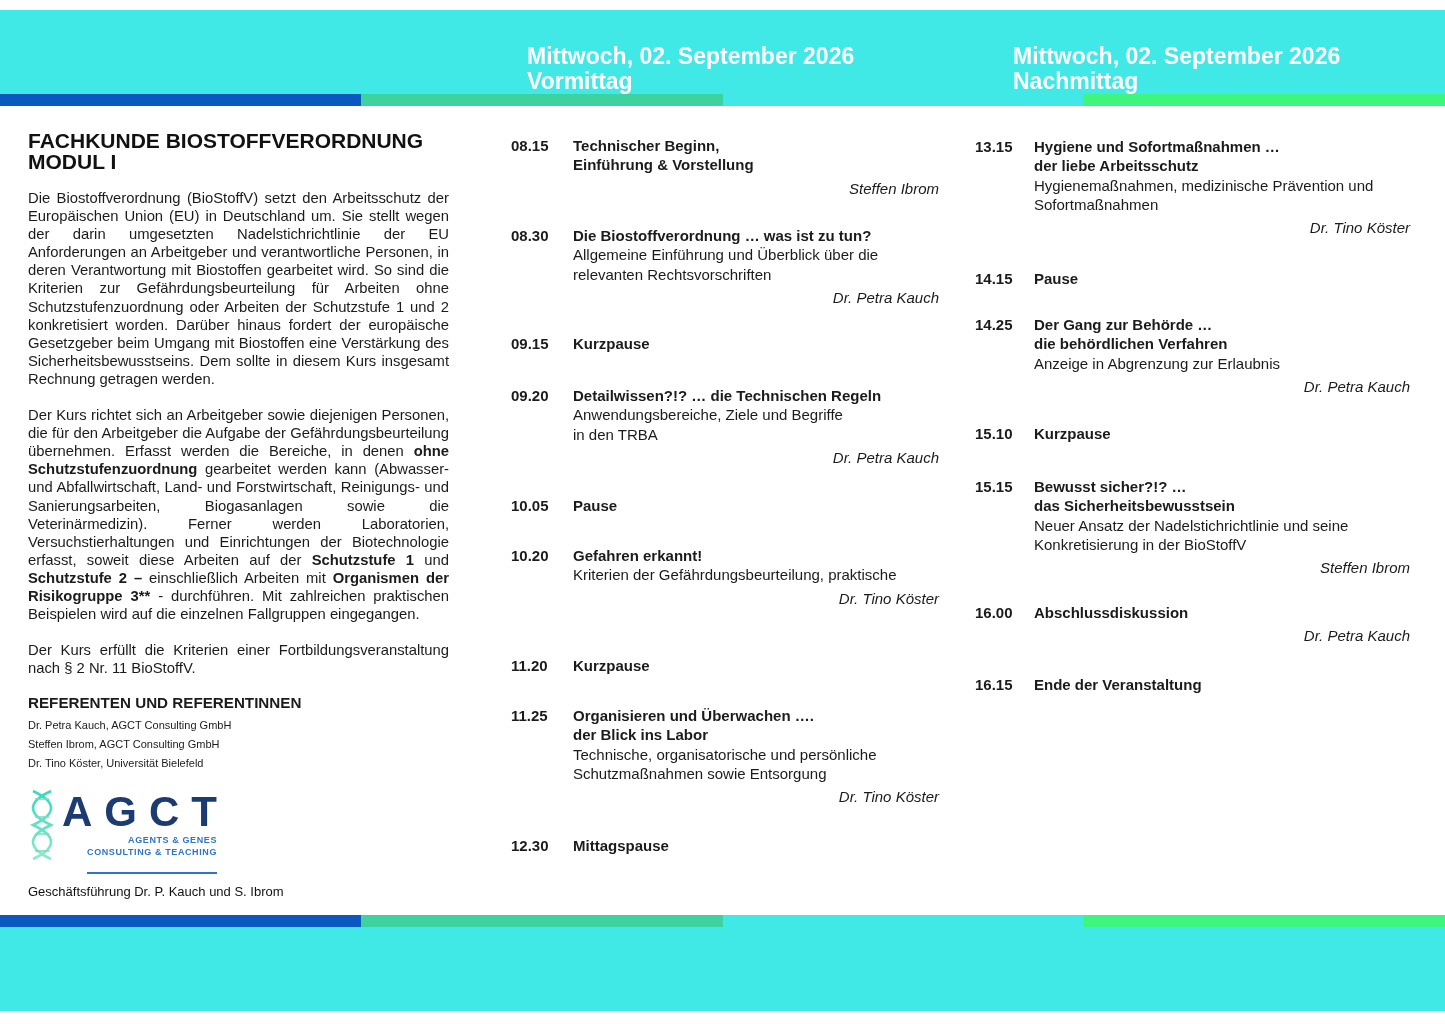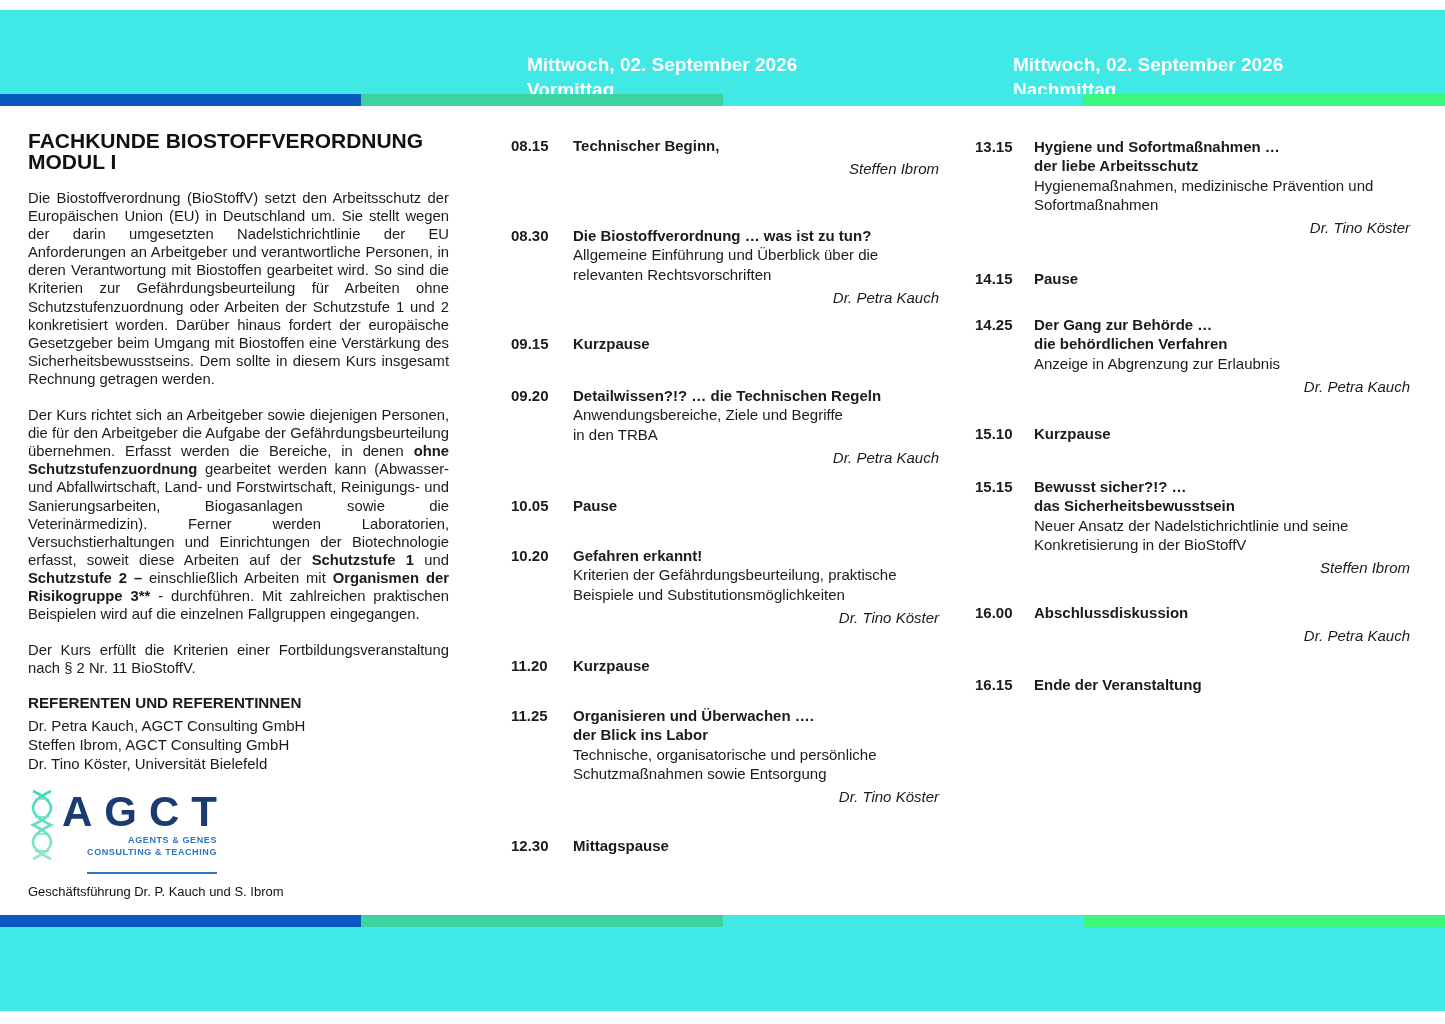--- a/index.html
+++ b/index.html
@@ -13,31 +13,31 @@
   .bar{position:absolute;left:0;width:1445px;height:12px;display:flex;}
   .bar-top{top:94px;}
   .bar-bottom{top:915px;}
   .seg{height:100%;}
   .seg-blue{width:361px;background:#0A59C0;}
   .seg-green{width:362px;background:#3CD3A0;}
   .seg-cyan{width:360px;background:#40E8E6;}
   .seg-bright{width:362px;background:#3EF57D;}
   .band-bottom{position:absolute;left:0;top:927px;width:1445px;height:84px;background:#40E8E6;}
 
-  .hdr{position:absolute;top:42px;color:#ffffff;font-weight:bold;font-size:19px;line-height:25px;white-space:nowrap;}
+  .hdr{position:absolute;top:34px;color:#ffffff;font-weight:bold;font-size:23px;line-height:25px;white-space:nowrap;}
   .hdr-morning{left:527px;}
   .hdr-afternoon{left:1013px;}
 
   
   .left-col{position:absolute;left:28px;top:131px;width:421px;}
   .left-col h1{margin:0 0 17px 0;font-size:21px;line-height:20.5px;font-weight:bold;color:#111;}
   .left-col p{margin:0 0 18px 0;font-size:14.8px;line-height:18.1px;text-align:justify;}
   .left-col p.last{margin-bottom:14px;}
   .ref-title{font-size:15.2px;font-weight:bold;margin:16px 0 3px 0;line-height:19.3px;}
-  .ref-line{font-size:15px;line-height:19.3px;}
+  .ref-line{font-size:11px;line-height:19.3px;}
 
   
   .logo{margin-top:16px;display:flex;align-items:flex-start;}
   .helix{width:28px;height:72px;flex:0 0 auto;margin-right:6px;}
   .logo-right{display:flex;flex-direction:column;align-items:flex-end;}
   .logo-letters{font-size:42px;font-weight:bold;color:#1C3B70;letter-spacing:12px;line-height:44px;white-space:nowrap;margin-right:-12px;}
   .logo-sub{font-size:9px;font-weight:bold;color:#2E75C8;letter-spacing:0.6px;text-align:right;line-height:12px;}
   .logo-sub2{border-bottom:2px solid #2E75C8;padding-bottom:14px;}
   .logo-caption{font-size:13px;margin-top:8px;line-height:19px;color:#111;}
 
@@ -109,20 +109,21 @@
     </div>
     <div class="logo-caption">Geschäftsführung Dr. P. Kauch und S. Ibrom</div>
   </div>
 
   <div class="col-morning">
 
     <div class="sched-item" style="top:136px">
       <div class="sched-time">08.15</div>
       <div class="sched-body-m">
         <div class="s-title">Technischer Beginn,</div>
+        <div class="s-title">Einführung &amp; Vorstellung</div>
         <div class="s-speaker">Steffen Ibrom</div>
       </div>
     </div>
 
     <div class="sched-item" style="top:226px">
       <div class="sched-time">08.30</div>
       <div class="sched-body-m">
         <div class="s-title">Die Biostoffverordnung … was ist zu tun?</div>
         <div class="s-desc">Allgemeine Einführung und Überblick über die</div>
         <div class="s-desc">relevanten Rechtsvorschriften</div>
@@ -152,21 +153,20 @@
       <div class="sched-body-m">
         <div class="s-title">Pause</div>
       </div>
     </div>
 
     <div class="sched-item" style="top:546px">
       <div class="sched-time">10.20</div>
       <div class="sched-body-m">
         <div class="s-title">Gefahren erkannt!</div>
         <div class="s-desc">Kriterien der Gefährdungsbeurteilung, praktische</div>
-        <div class="s-desc">Beispiele und Substitutionsmöglichkeiten</div>
         <div class="s-speaker">Dr. Tino Köster</div>
       </div>
     </div>
 
     <div class="sched-item" style="top:656px">
       <div class="sched-time">11.20</div>
       <div class="sched-body-m">
         <div class="s-title">Kurzpause</div>
       </div>
     </div>

